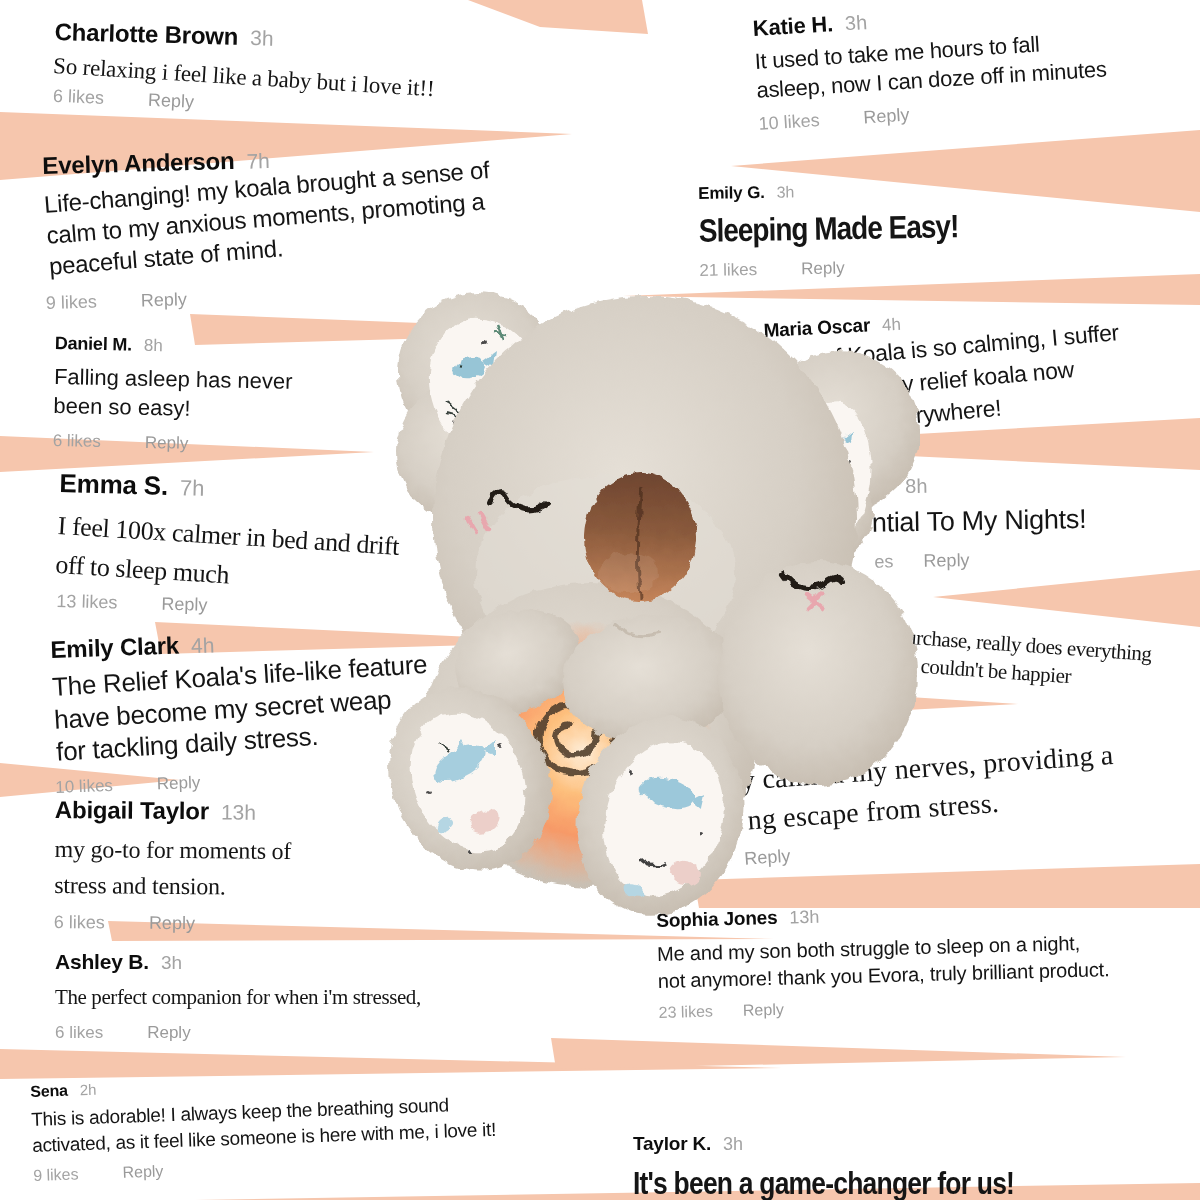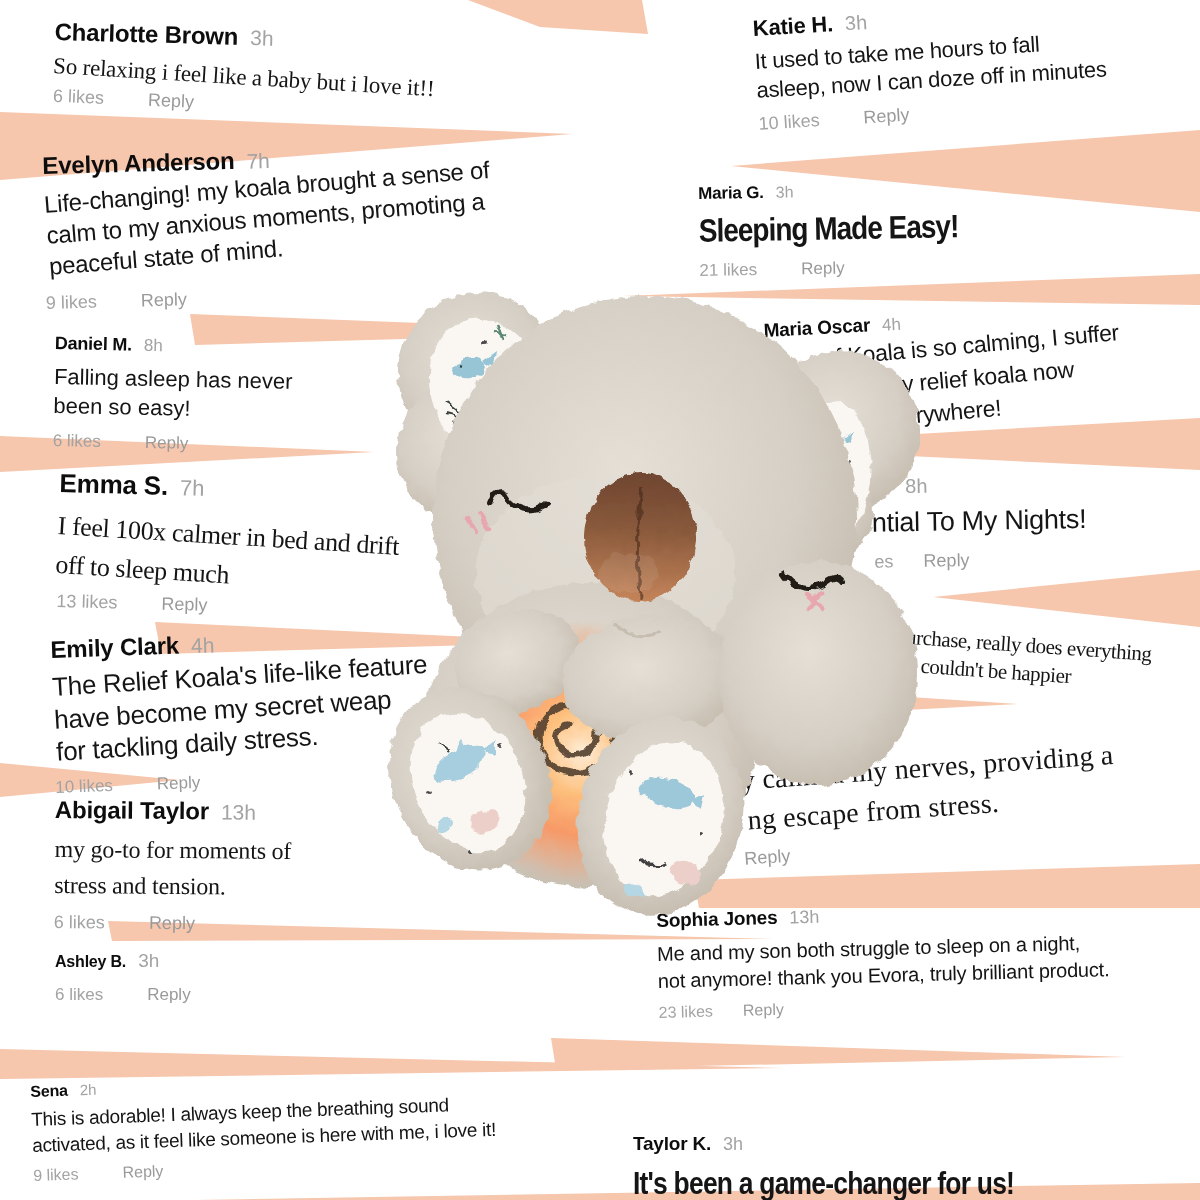--- a/index.html
+++ b/index.html
@@ -86,21 +86,21 @@
 
   .c12{left:708px;top:740px;transform:rotate(-4deg)}
   .c12 .time{font-size:18px;margin-left:8px}
   .c12 .para{margin-top:2px}
   .c12 .line{font-size:28px;line-height:1.42;letter-spacing:0.2px}
   .c12 .line:nth-child(1){margin-left:22px}
   .c12 .line:nth-child(2){margin-left:34px}
   .c12 .actions{font-size:18px;margin-top:8px;margin-left:28px}
 
   .c13{left:55px;top:950px}
-  .c13 .author{font-size:16px}.c13 .time{font-size:19px}
+  .c13 .author{font-size:21px}.c13 .time{font-size:19px}
   .c13 .line{font-size:21px;letter-spacing:-0.4px;margin-top:11px}
   .c13 .actions{font-size:17px;margin-top:13px}
 
   .c14{left:656px;top:910px;transform:rotate(-1.5deg)}
   .c14 .author{font-size:19px}.c14 .time{font-size:18px}
   .c14 .para{margin-top:9px}.c14 .line{font-size:20px;line-height:1.35;letter-spacing:-0.2px}
   .c14 .actions{font-size:16px;margin-top:9px;gap:30px}
 
   .c15{left:30px;top:1083px;transform:rotate(-2deg)}
   .c15 .author{font-size:16px}.c15 .time{font-size:15px}
@@ -176,21 +176,21 @@
     <div class="line">peaceful state of mind.</div>
   </div>
   <div class="actions">
       <span class="likes">9 likes</span>
       <span class="reply">Reply</span>
     </div>
 </div>
 
 <div class="comment c4">
   <div class="meta">
-      <span class="author">Maria G.</span>
+      <span class="author">Emily G.</span>
       <span class="time">3h</span>
     </div>
   <div class="headline">Sleeping Made Easy!</div>
   <div class="actions">
       <span class="likes">21 likes</span>
       <span class="reply">Reply</span>
     </div>
 </div>
 
 <div class="comment c5">
@@ -302,20 +302,21 @@
   <div class="actions">
       <span class="reply">Reply</span>
     </div>
 </div>
 
 <div class="comment c13">
   <div class="meta">
       <span class="author">Ashley B.</span>
       <span class="time">3h</span>
     </div>
+  <div class="line serif">The perfect companion for when i'm stressed,</div>
   <div class="actions">
       <span class="likes">6 likes</span>
       <span class="reply">Reply</span>
     </div>
 </div>
 
 <div class="comment c14">
   <div class="meta">
       <span class="author">Sophia Jones</span>
       <span class="time">13h</span>

